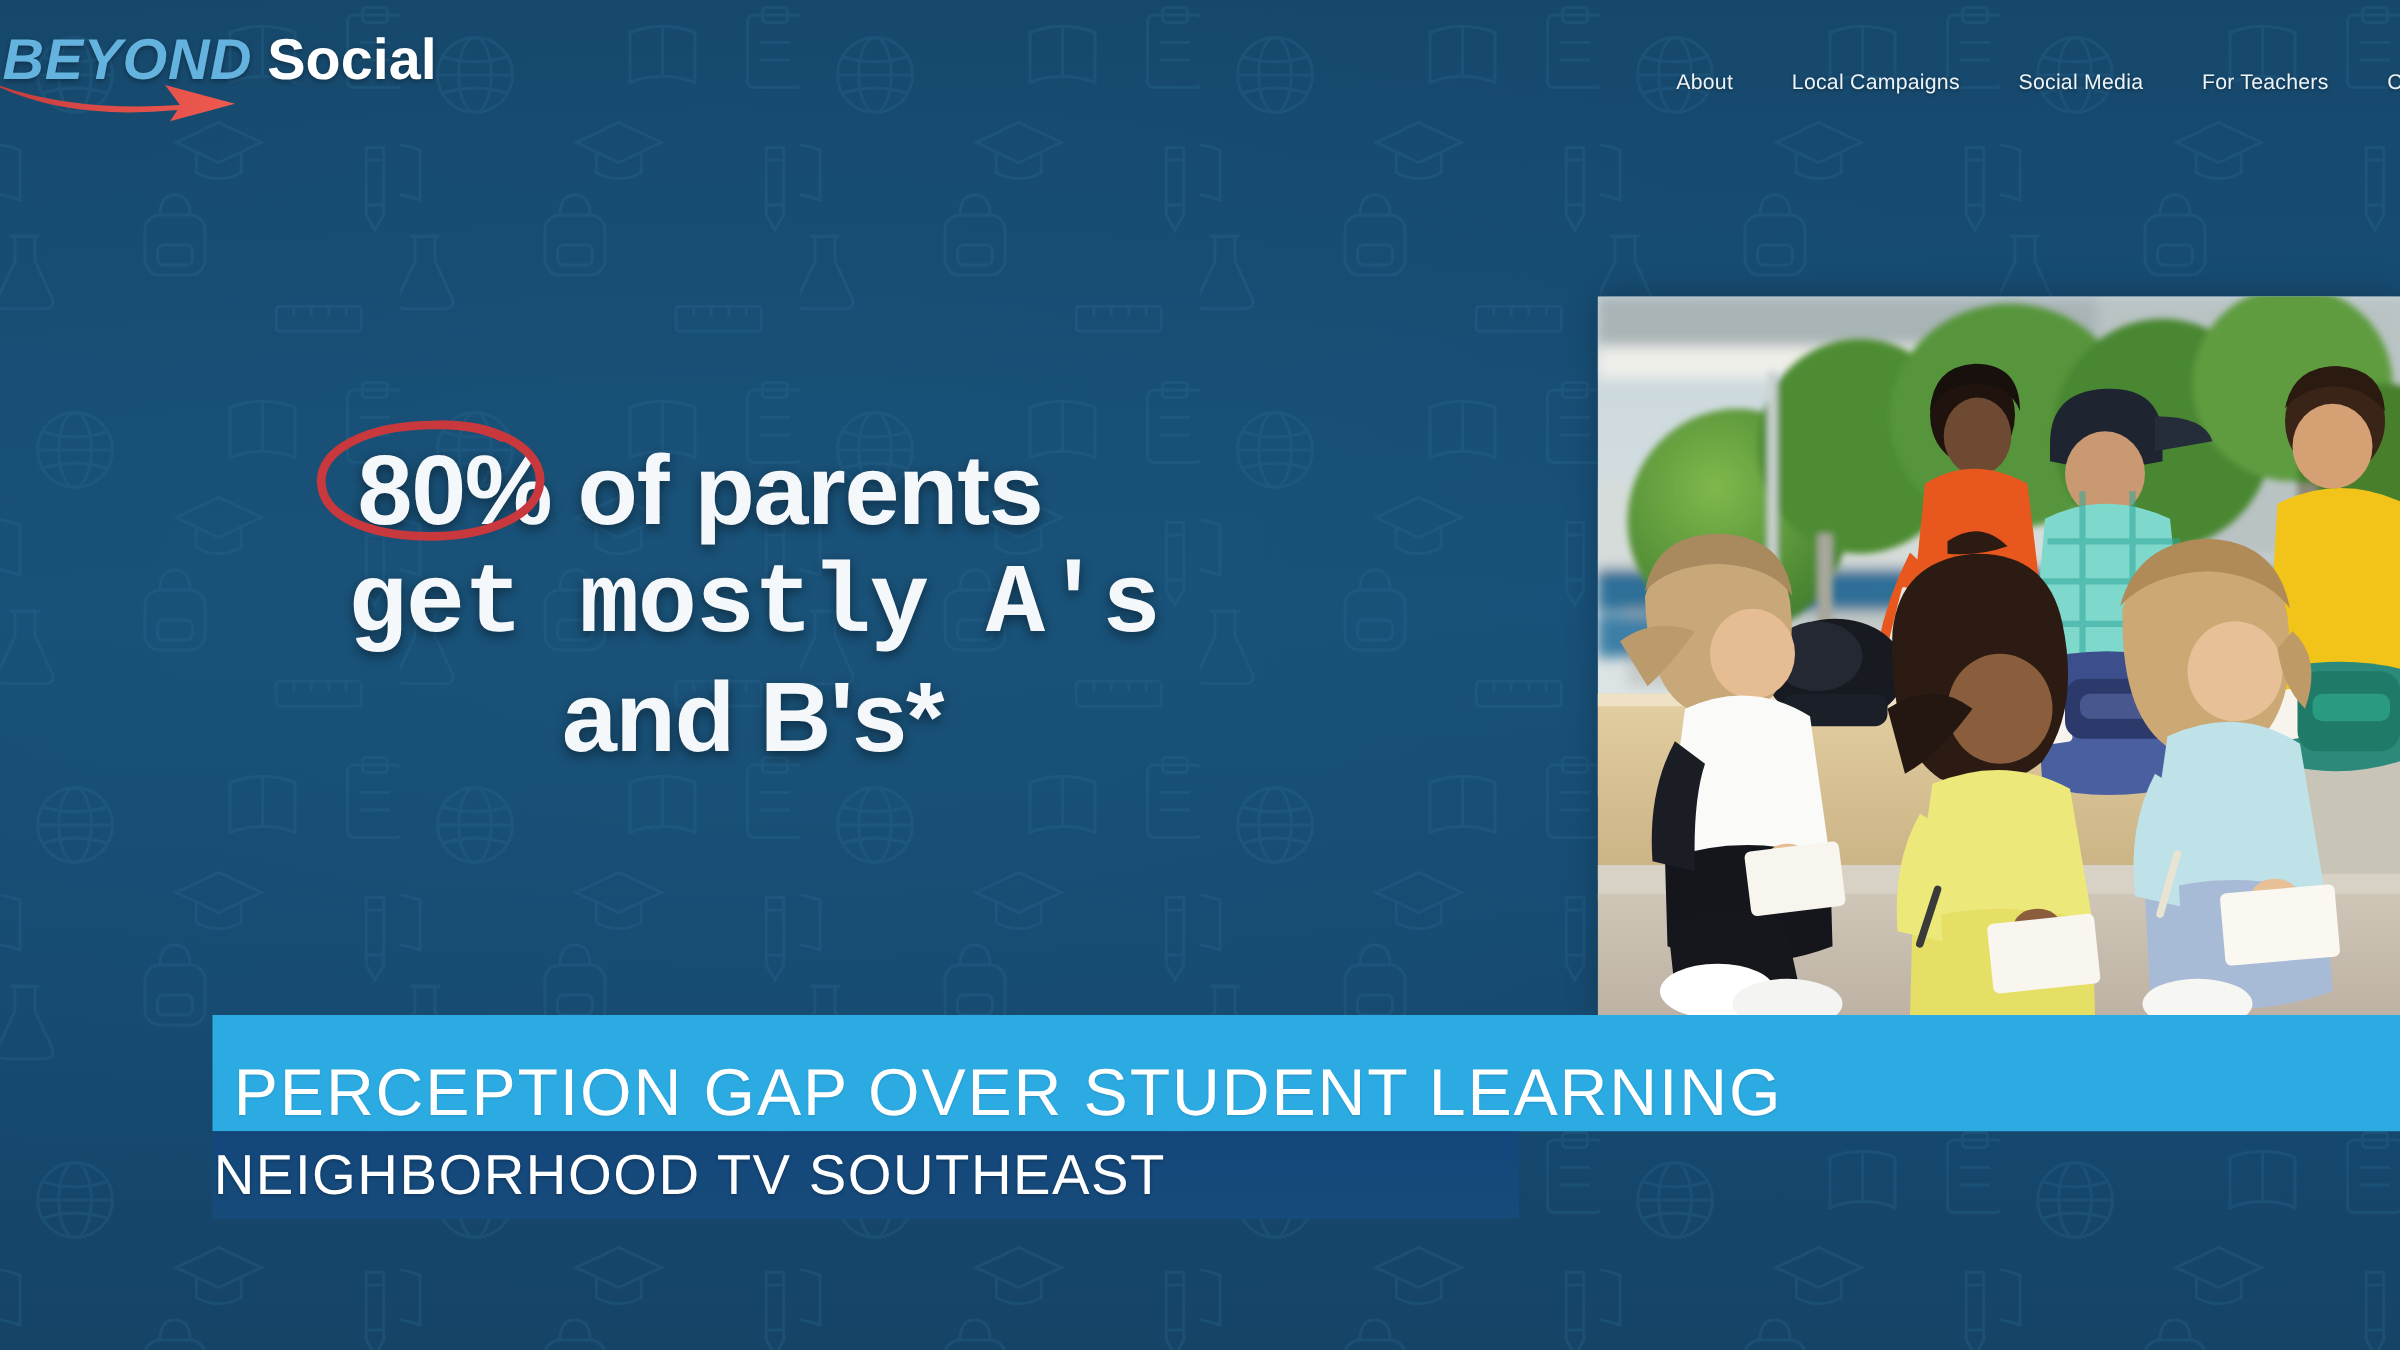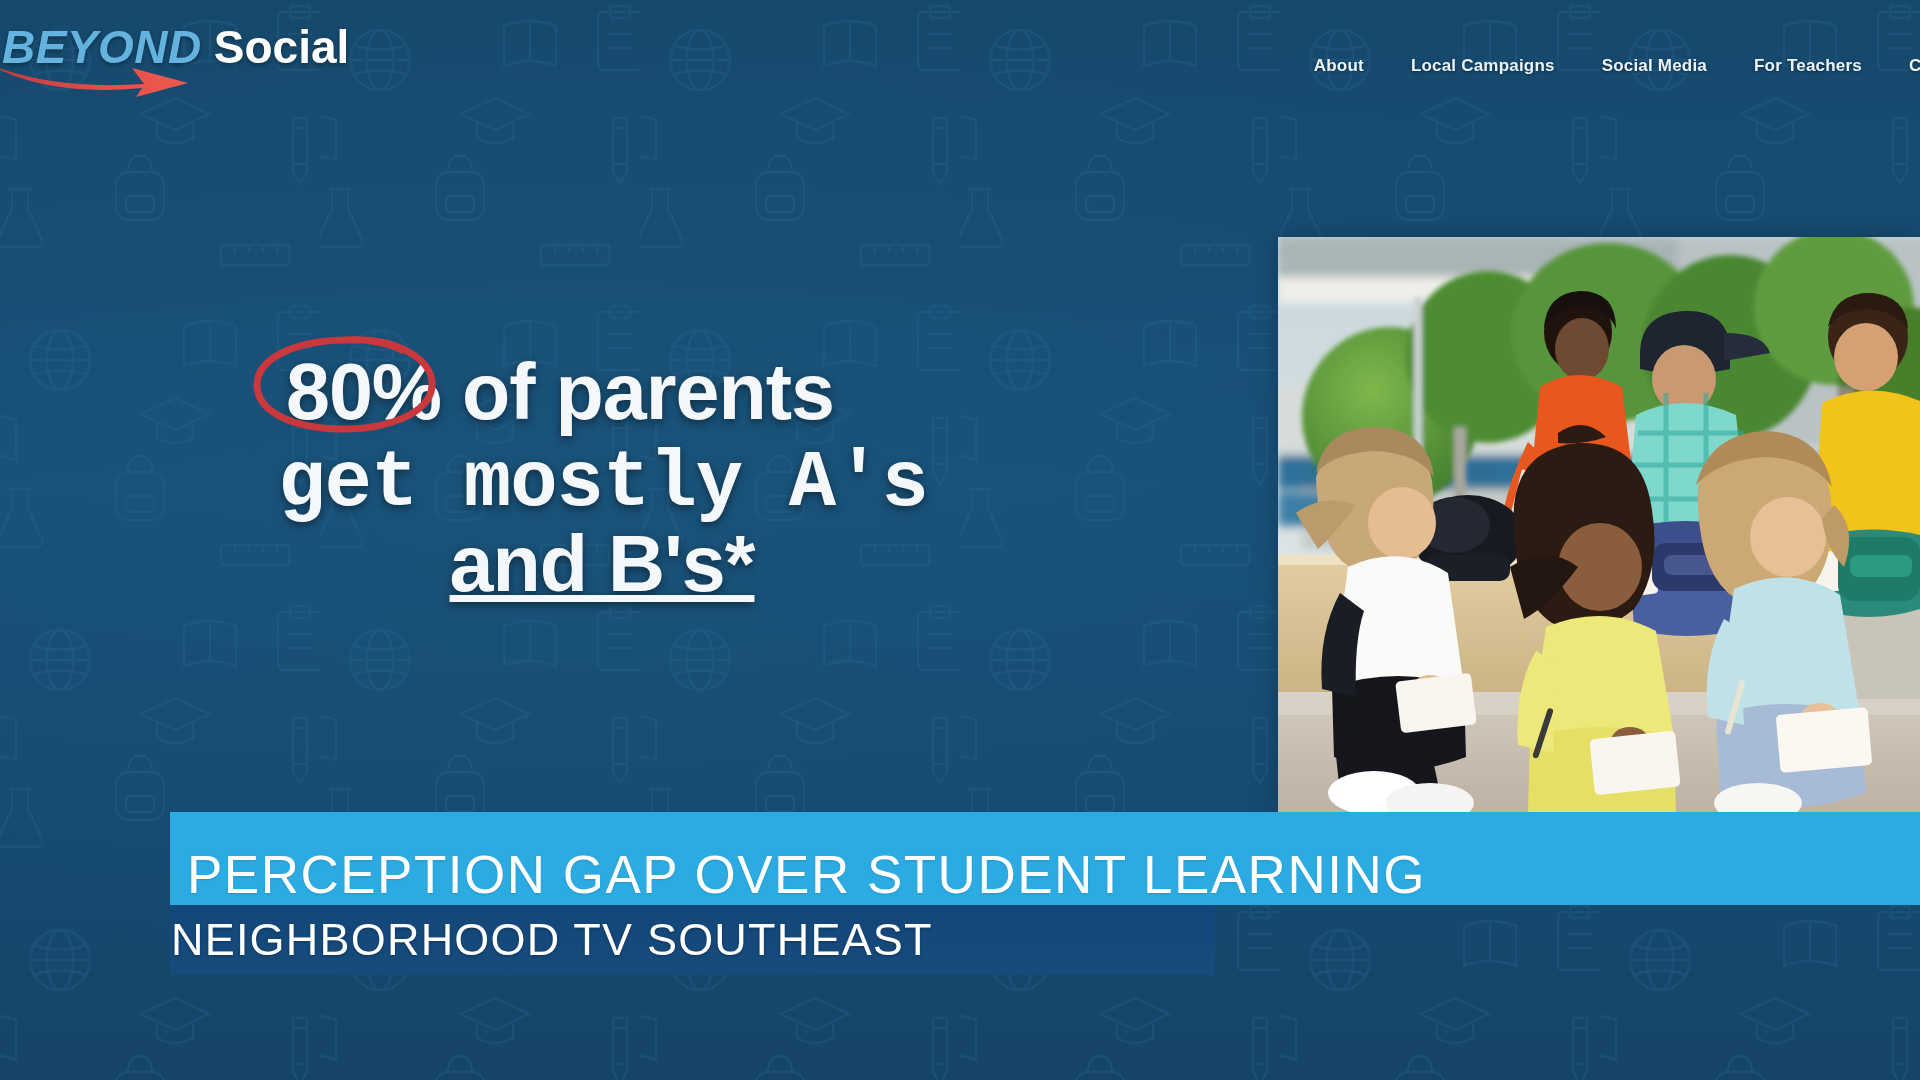--- a/index.html
+++ b/index.html
@@ -57,21 +57,21 @@
     width:240px; height:48px;
     pointer-events:none;
   }
 
   #main-nav {
     position:absolute; right:-6px; top:56px;
     display:flex; align-items:center; gap:47px;
     white-space:nowrap;
   }
   .nav-item {
-    color:#EDF4F9; font-size:17px; font-weight:bold;
+    color:#EDF4F9; font-size:17px; font-weight:normal;
     letter-spacing:.2px; text-decoration:none;
     text-shadow:0 1px 3px rgba(0,0,0,.45);
     cursor:pointer;
   }
 
   
   #hero-stat {
     position:absolute; left:276px; top:352px;
     width:660px; z-index:5;
     text-align:center;
@@ -81,21 +81,21 @@
     font-size:79px;
     font-weight:bold;
     line-height:1.0;
     letter-spacing:-1px;
     text-shadow:0 3px 9px rgba(0,0,0,.45);
     white-space:nowrap;
   }
   .stat-line.l1 { text-align:left; margin-left:10px; }
   .stat-line.l2 { text-align:left; margin-left:6px; margin-top:14px; }
   .stat-line.l3 { text-align:center; margin-top:14px; margin-left:-6px;font-family:Liberation Mono, monospace;}
-  .stat-line.l4 { text-align:center; margin-top:0; margin-left:-8px;text-decoration:underline;}
+  .stat-line.l4 { text-align:center; margin-top:10px; margin-left:-8px;}
 
   #stat-pct-wrap { position:relative; display:inline-block; }
   #stat-circle {
     position:absolute; left:-38px; top:-20px;
     width:196px; height:104px;
     pointer-events:none;
   }
 
   
   #hero-photo {

